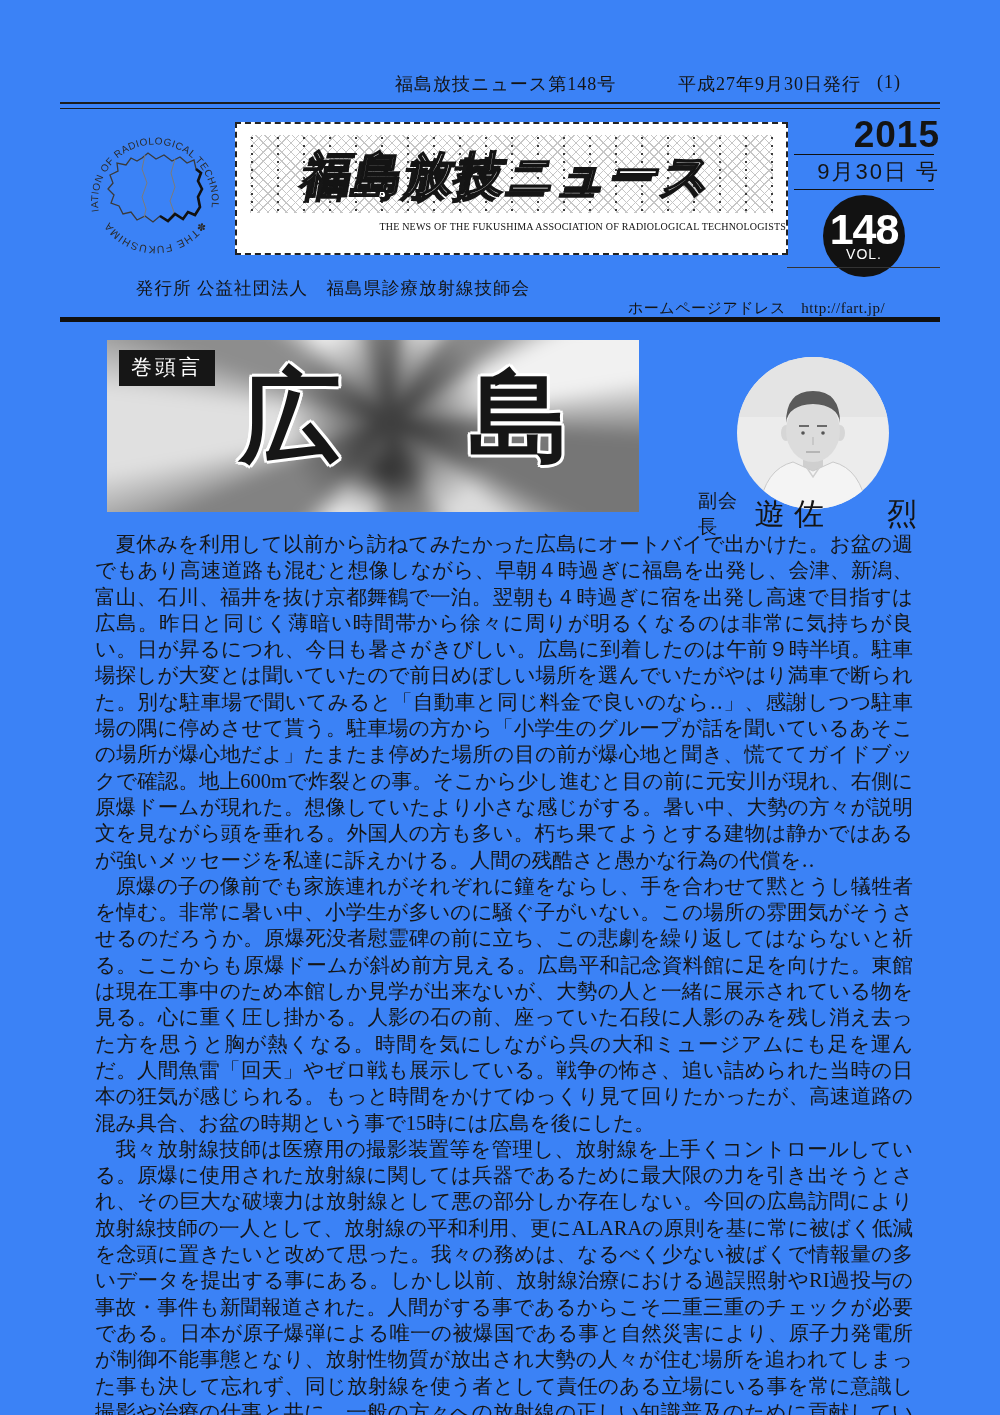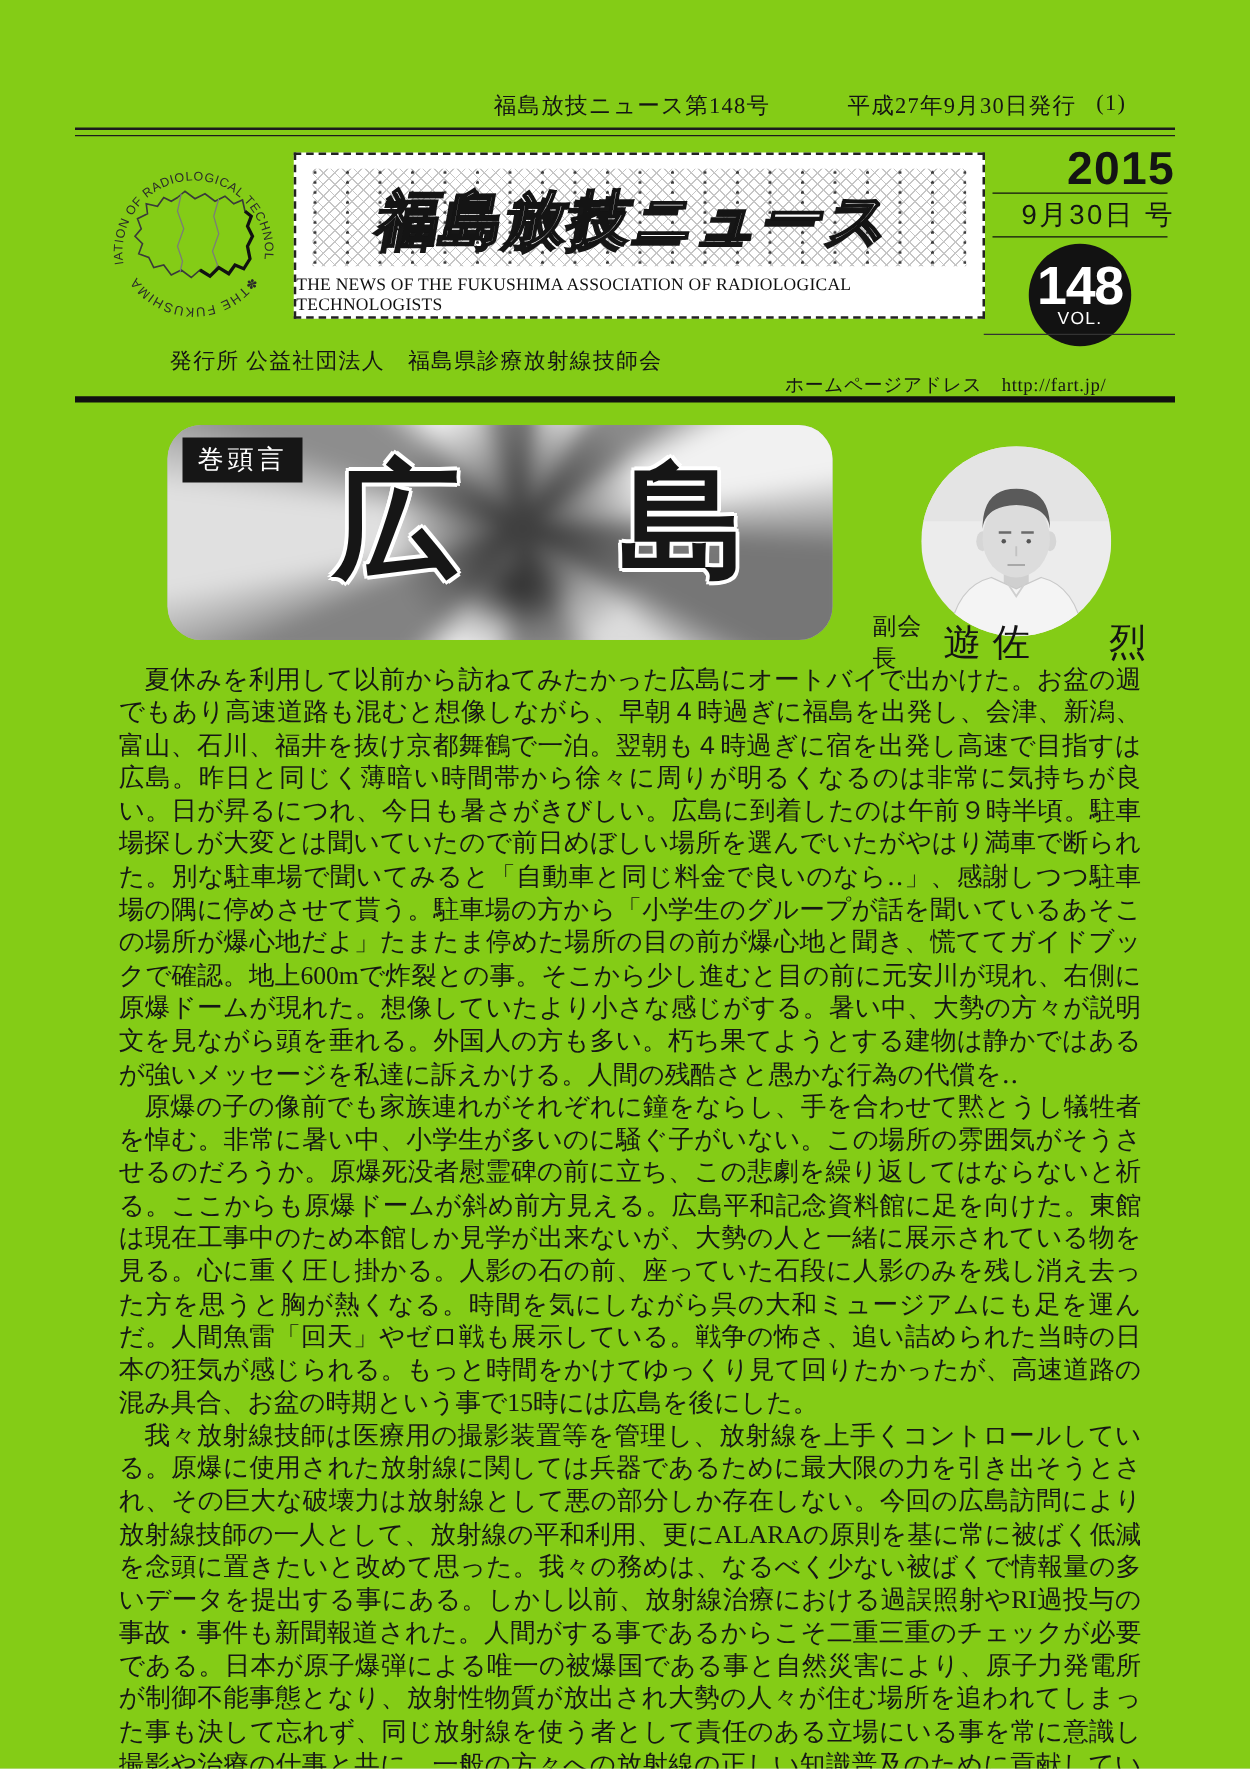--- a/index.html
+++ b/index.html
@@ -1,16 +1,16 @@
 <!DOCTYPE html>
 <html><head>
 <meta charset="utf-8">
 <style>
   html,body{margin:0;padding:0;background:#e8e8e8;}
-  .page{position:relative;width:1000px;height:1415px;background:#84cc16;margin:0 auto;
+  .page{position:relative;width:1000px;height:1415px;background:#3b82f6;margin:0 auto;
         font-family:"Liberation Serif","DejaVu Serif",serif;color:#141414;overflow:hidden;}
 
   
   .runhead{position:absolute;top:72px;left:0;width:100%;font-size:18px;letter-spacing:1px;}
   .rh-issue{position:absolute;left:395px;top:0;}
   .rh-date{position:absolute;left:678px;top:0;}
   .rh-page{position:absolute;left:877px;top:0;}
   .double-rule{position:absolute;left:60px;top:102px;width:880px;height:4px;
                border-top:2.5px solid #1c1c1c;border-bottom:1.8px solid #1c1c1c;}
 
@@ -24,41 +24,41 @@
           radial-gradient(circle at 2px 3px,#3c3c3c 1.15px,rgba(0,0,0,0) 1.35px),
           repeating-linear-gradient(45deg,#c6c6c6 0 1px,rgba(0,0,0,0) 1px 6.5px),
           repeating-linear-gradient(-45deg,#c6c6c6 0 1px,rgba(0,0,0,0) 1px 6.5px);
         background-size:26px 8px,auto,auto;}
   .band-title{position:absolute;inset:0;display:flex;align-items:center;justify-content:center;
         font-family:"Liberation Sans","DejaVu Sans",sans-serif;
         font-size:47px;font-weight:800;letter-spacing:4px;color:#fff;
         transform:skewX(-10deg);
         -webkit-text-stroke:1.6px #141414;
         text-shadow:-5px 6px 0 #161616, -1px 1px 0 #161616;}
-  .banner-sub{margin-top:8px;text-align:left;font-size:14px;letter-spacing:.2px;color:#101010;}
+  .banner-sub{margin-top:8px;text-align:right;font-size:10px;letter-spacing:.2px;color:#101010;}
 
   .datecol{position:absolute;left:788px;top:116px;width:152px;text-align:right;
            font-family:"Liberation Sans","DejaVu Sans",sans-serif;}
   .year{font-size:37px;font-weight:600;line-height:37px;letter-spacing:1px;}
   .datecol .rule{border-top:1.6px solid #111;margin:1px 6px;}
   .issue-date{font-size:22px;line-height:32px;letter-spacing:2px;}
   .volwrap{margin:5px auto 0 auto;width:82px;height:82px;border-radius:50%;background:#121212;
            display:flex;flex-direction:column;align-items:center;justify-content:center;color:#fff;}
   .volnum{font-size:43px;font-weight:800;line-height:36px;letter-spacing:-1px;}
   .vollabel{font-size:14px;line-height:13px;letter-spacing:1px;margin-top:1px;}
   .right-rule{position:absolute;left:787px;top:267px;width:153px;height:1.4px;background:#333;}
 
   
   .pub1{position:absolute;left:136px;top:276px;font-size:17.5px;letter-spacing:1px;}
   .pub2{position:absolute;left:505px;top:278px;font-size:15px;letter-spacing:.3px;}
   .pub3{position:absolute;left:628px;top:299px;font-size:15px;letter-spacing:.5px;}
   .thick-rule{position:absolute;left:60px;top:317px;width:880px;height:4.5px;background:#101010;}
 
   
-  .feature-photo{position:absolute;left:134px;top:340px;width:532px;height:172px;background:#b9b9b9;overflow:hidden;border-radius:27px;}
+  .feature-photo{position:absolute;left:107px;top:340px;width:532px;height:172px;background:#b9b9b9;overflow:hidden;}
   .blurlayer{position:absolute;inset:-14px;filter:blur(7px);
      background-image:
        radial-gradient(ellipse 70px 46px at 52% 72%,rgba(35,35,35,.85),rgba(35,35,35,0) 70%),
        radial-gradient(circle at 53% 48%,rgba(50,50,50,.9) 0 4%,rgba(60,60,60,0) 34%),
        conic-gradient(from 8deg at 53% 48%,
          #e9e9e9 0deg 18deg,#8a8a8a 28deg 44deg,#f1f1f1 56deg 72deg,#767676 86deg 108deg,
          #dcdcdc 122deg 138deg,#8f8f8f 152deg 172deg,#eeeeee 186deg 202deg,#828282 216deg 238deg,
          #e0e0e0 252deg 268deg,#8d8d8d 282deg 298deg,#f0f0f0 312deg 328deg,#858585 342deg 360deg);}
   .kantogen{position:absolute;left:12px;top:10px;background:#161616;color:#fff;
             font-family:"Liberation Sans","DejaVu Sans",sans-serif;

